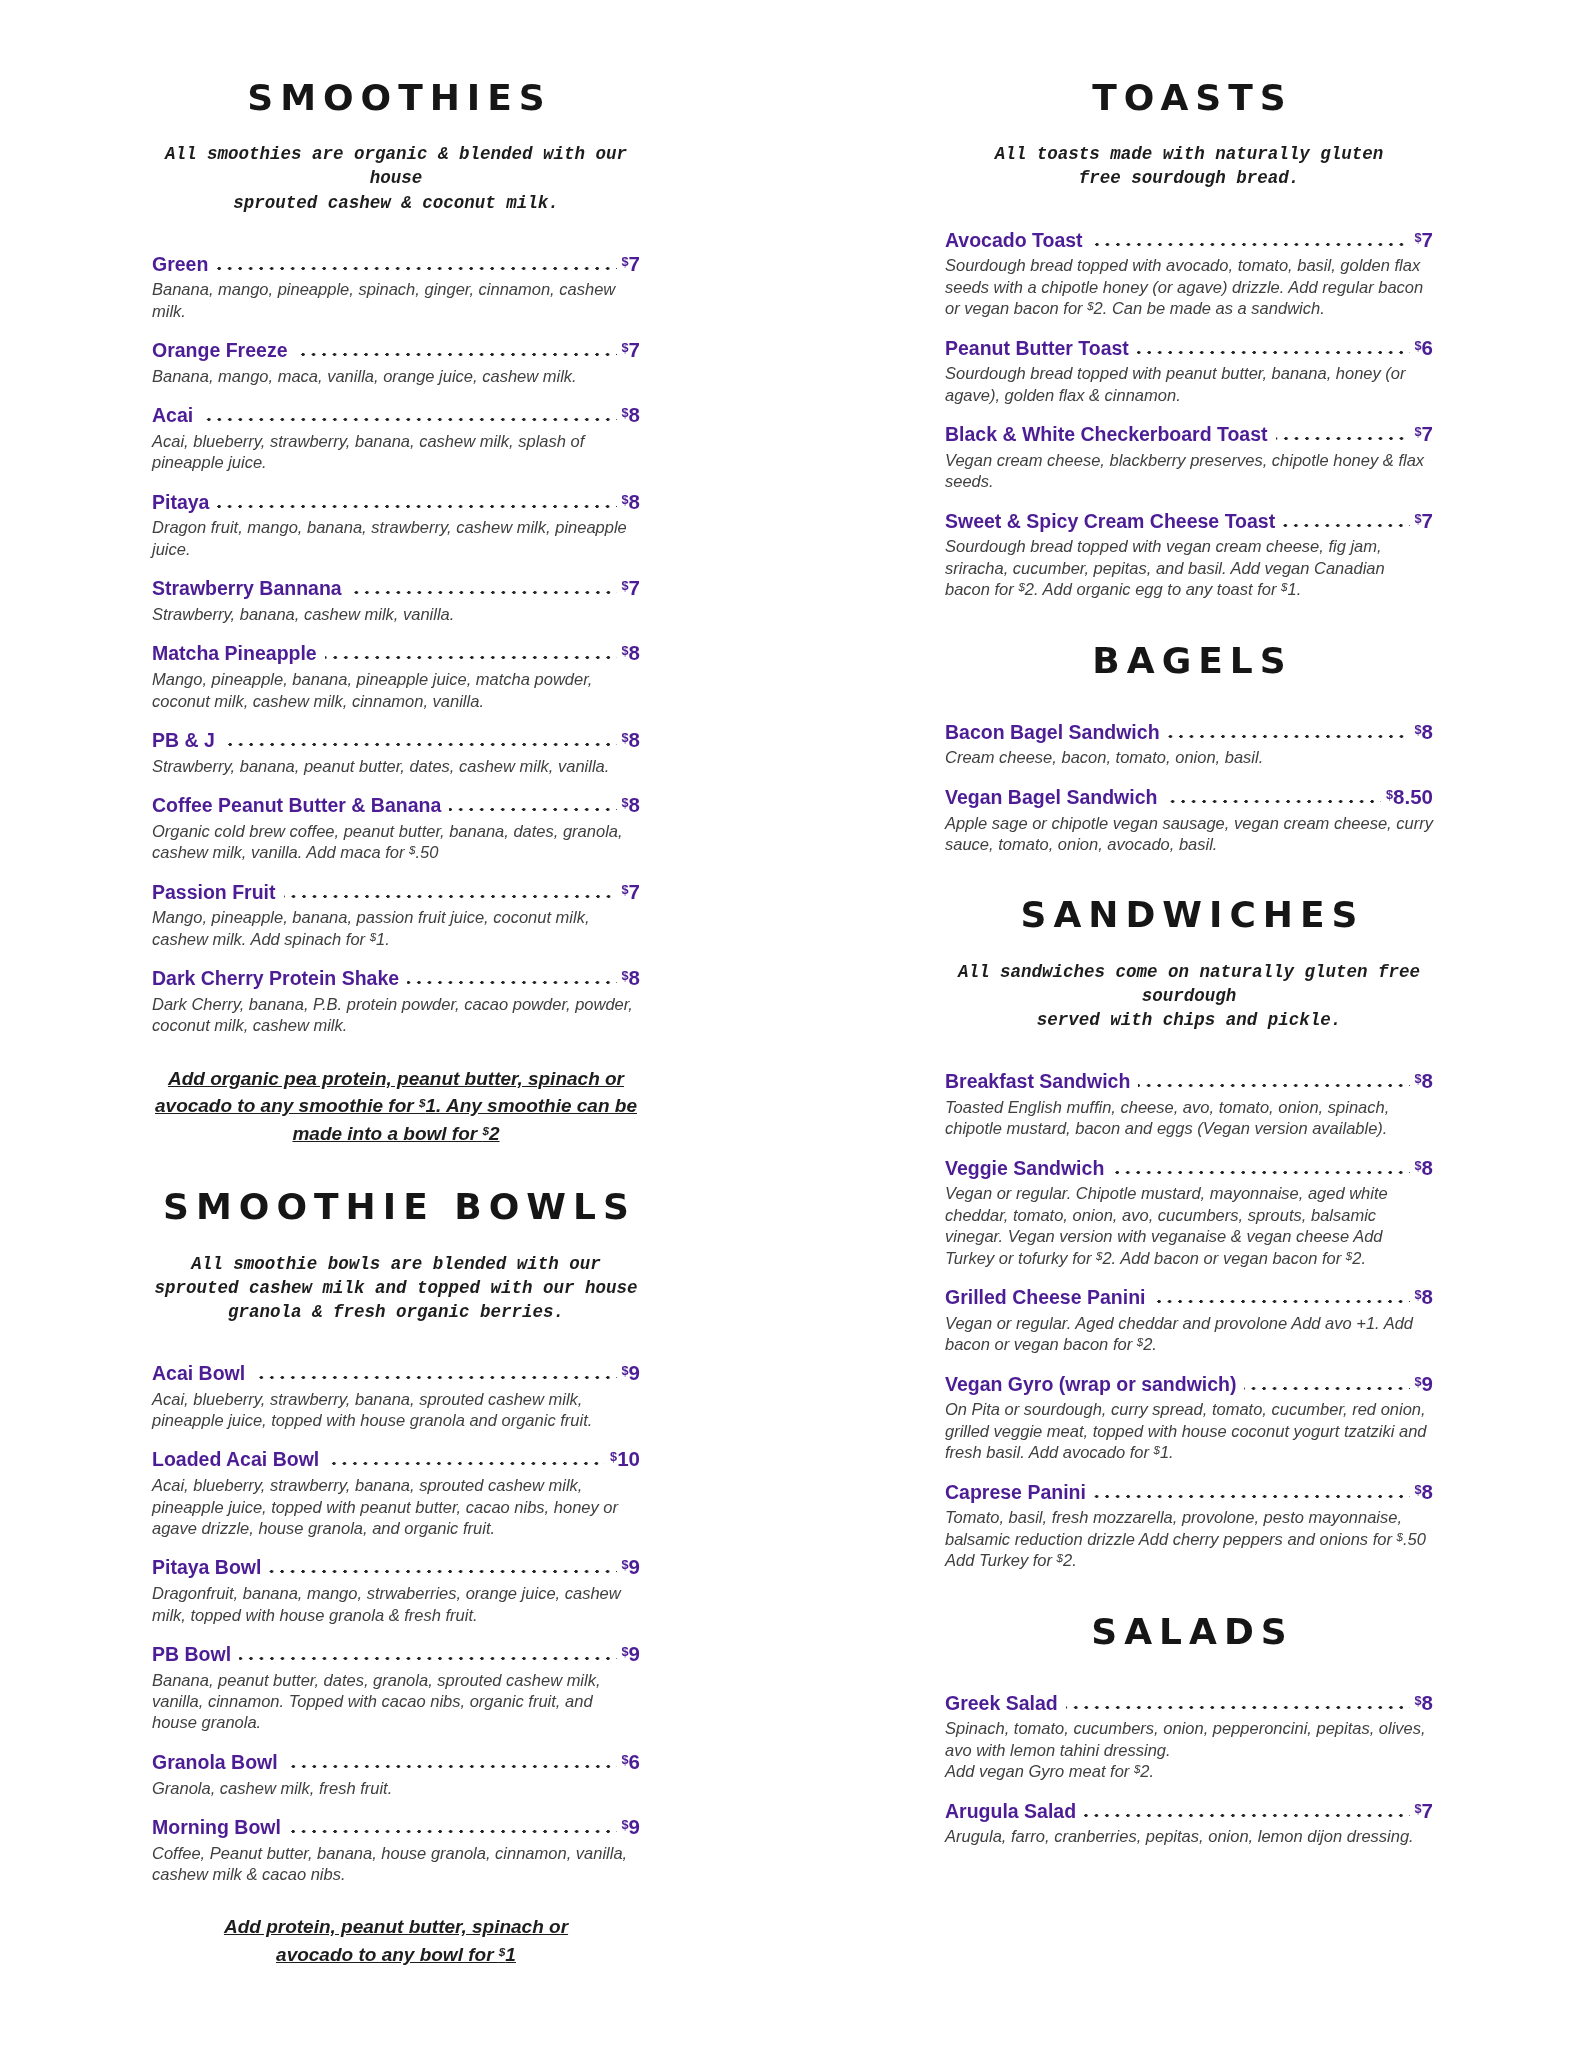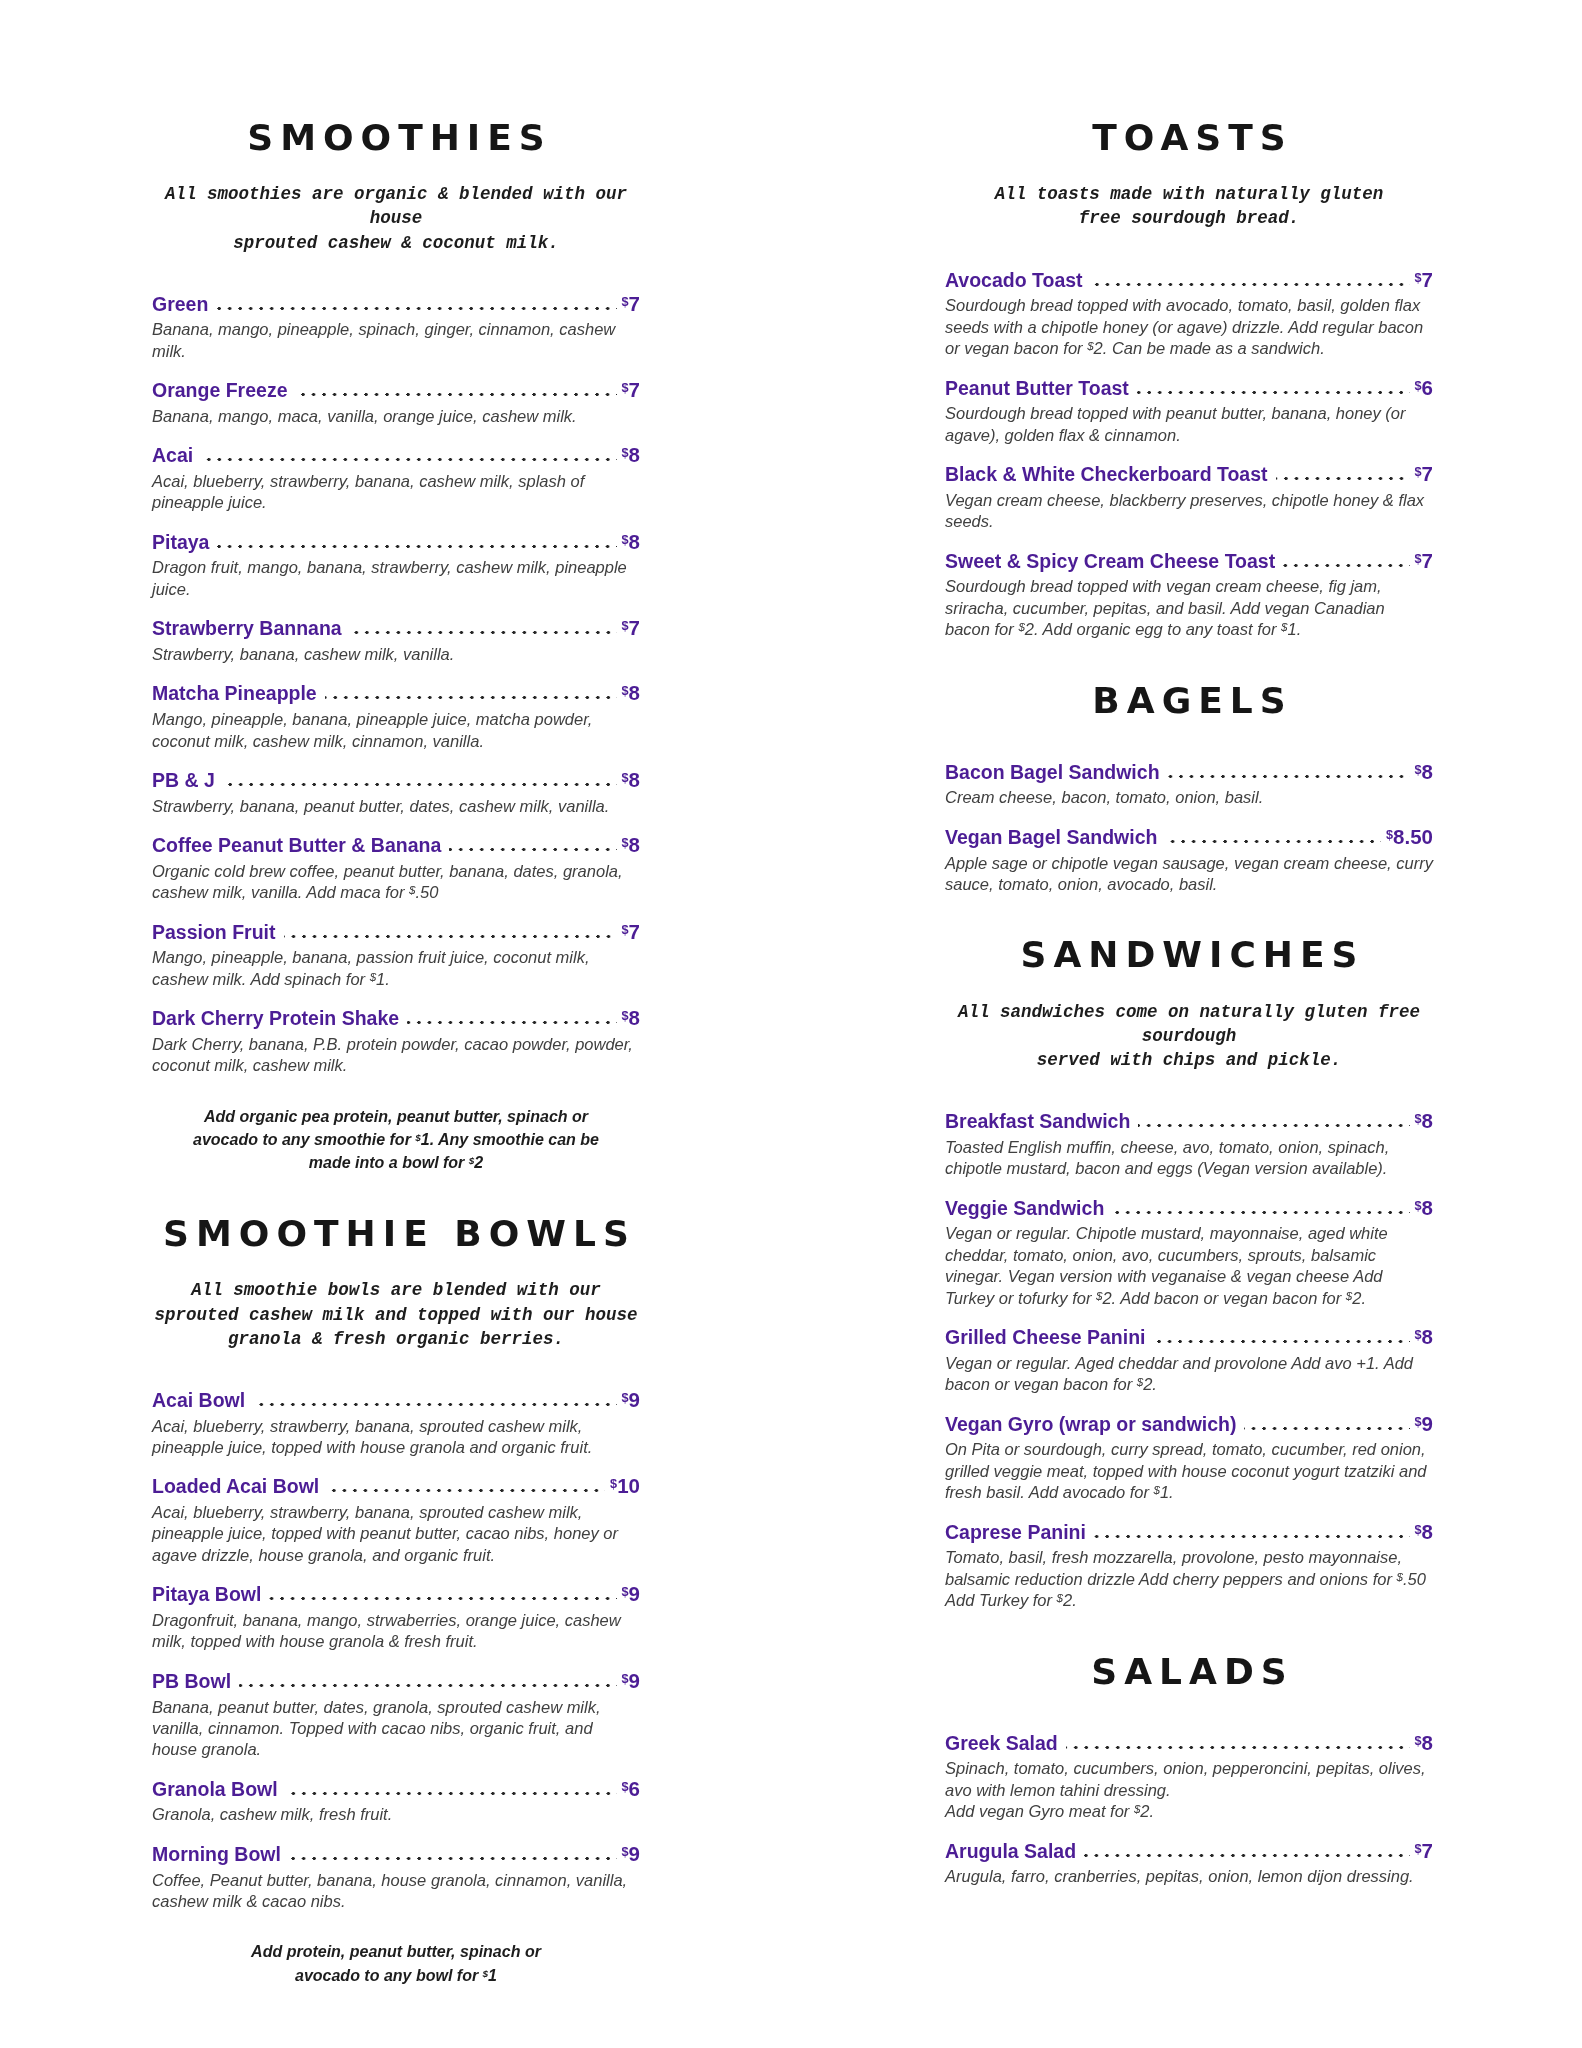--- a/index.html
+++ b/index.html
@@ -7,21 +7,21 @@
     width:1582px;height:2048px;overflow:hidden;
     font-family:"Liberation Sans",sans-serif;color:#1d1d1d;
     -webkit-font-smoothing:antialiased;
   }
   .menu{
     box-sizing:border-box;
     display:flex;
     padding:78px 152px 0 152px;
     gap:305px;
   }
-  .column{flex:0 0 488px;width:488px;margin-top:40px;}
+  .column{flex:0 0 488px;width:488px;}
   .section + .section{margin-top:40px;}
   .section-title{
     font-family:"DejaVu Sans","Liberation Sans",sans-serif;
     font-weight:bold;
     font-size:36px;line-height:1.12;
     letter-spacing:7px;text-indent:7px;
     text-align:center;color:#161616;
     margin:0 0 24px 0;
   }
   .section-subtitle{
@@ -49,24 +49,25 @@
   }
   .price{white-space:nowrap;font-size:20.5px;}
   sup.cur{font-size:62%;vertical-align:0.42em;line-height:0;}
   .item-desc{
     font-style:italic;font-size:16.5px;line-height:1.3;
     color:#404040;margin:2px 0 0 0;white-space:pre-line;
   }
   .item-desc sup.cur{font-size:70%;vertical-align:0.35em;}
   .section-footnote{
     font-weight:bold;font-style:italic;
-    font-size:16px;line-height:1.45;
+    font-size:19px;line-height:1.45;
     text-align:center;white-space:pre-line;
     color:#1d1d1d;
     margin:28px 0 0 0;
+    text-decoration:underline;
   }
 </style>
 </head>
 <body>
 
 <div class="menu" id="menu">
     <div class="column">
       <section class="section">
         <h2 class="section-title">SMOOTHIES</h2>
         <p class="section-subtitle">All smoothies are organic &amp; blended with our house

